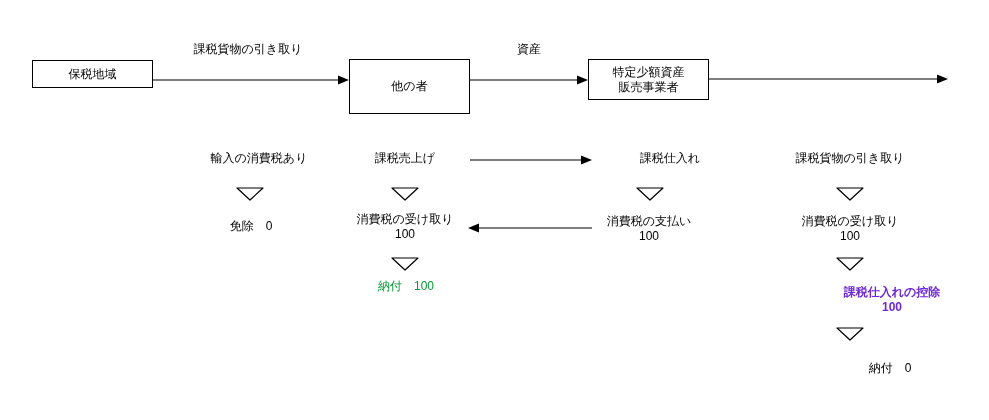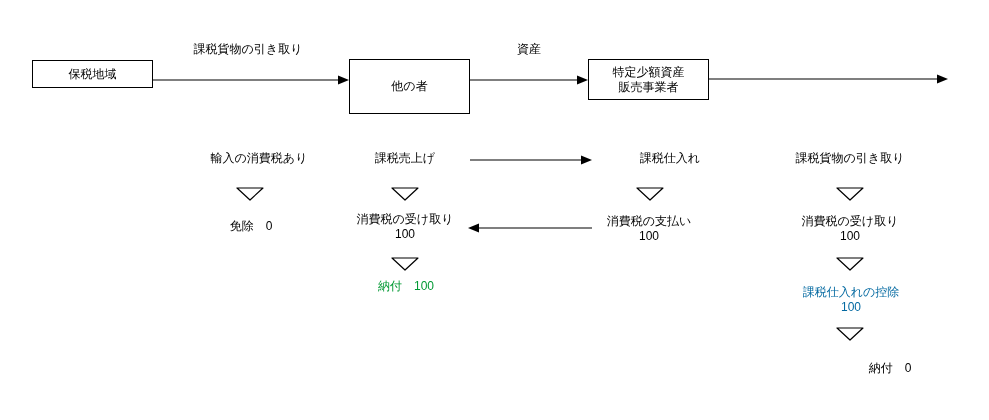--- a/index.html
+++ b/index.html
@@ -112,17 +112,17 @@
 
   <div class="txt" style="left:405px; top:227px;">消費税の受け取り
 100</div>
   <div class="txt" style="left: 406px; top: 286px; color: rgb(0, 153, 51);">納付　100</div>
 
   <div class="txt" style="left:649px; top:229px;">消費税の支払い
 100</div>
 
   <div class="txt" style="left:850px; top:229px;">消費税の受け取り
 100</div>
-  <div class="txt" style="left: 851px; top: 300px; color: #0369a1;">課税仕入れの控除
+  <div class="txt" style="left: 892px; top: 300px; color: #6d28d9; font-weight: bold;">課税仕入れの控除
 100</div>
   <div class="txt" style="left:850px; top:368px;margin-left:40px;">納付　0</div>
 
 </div>
 
 </body></html>

